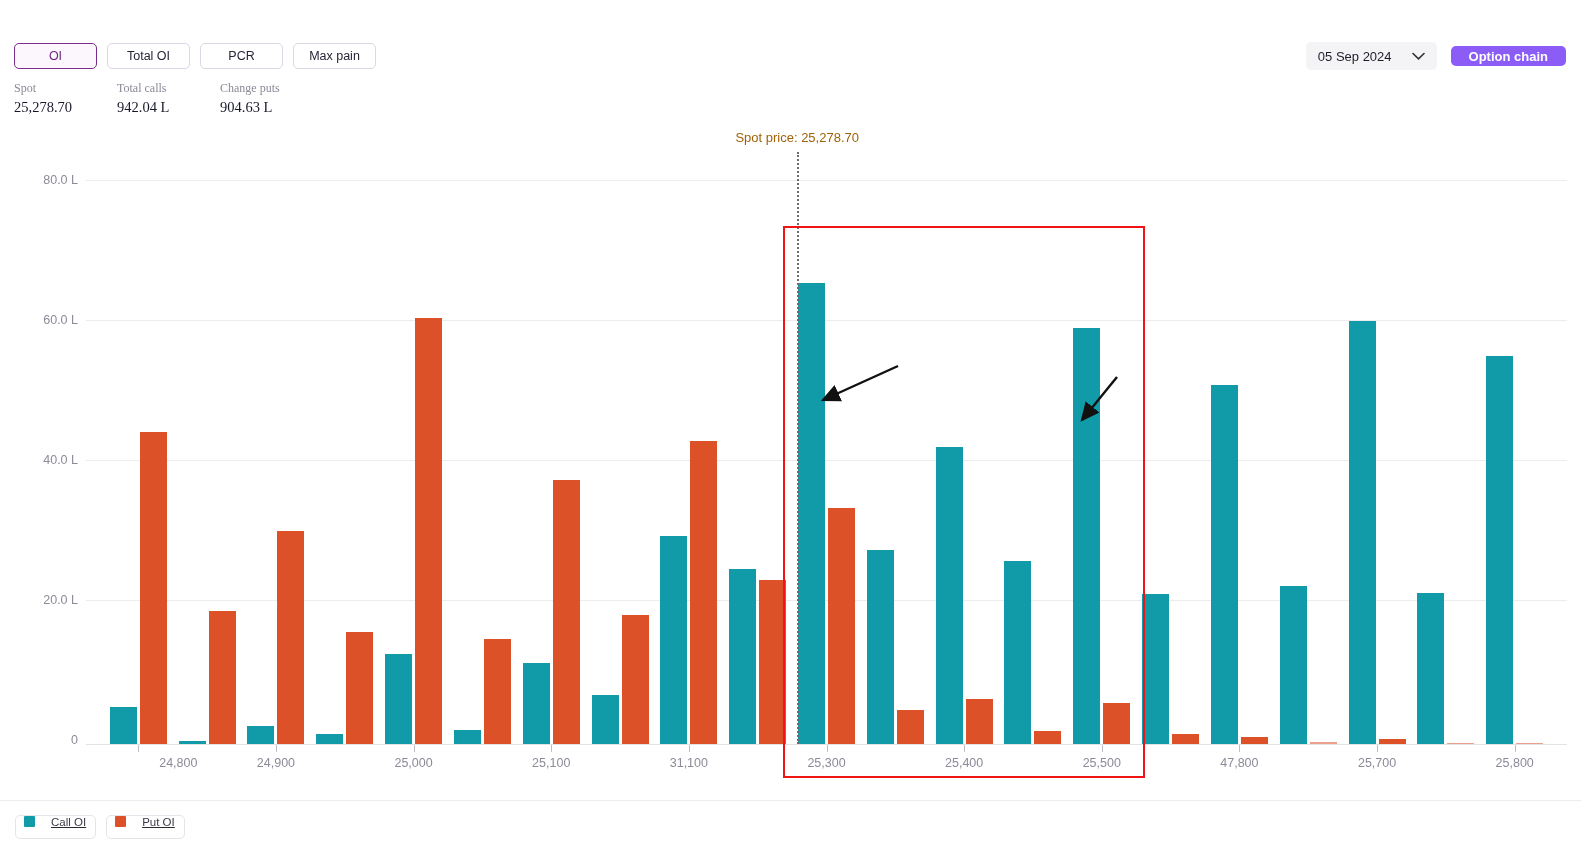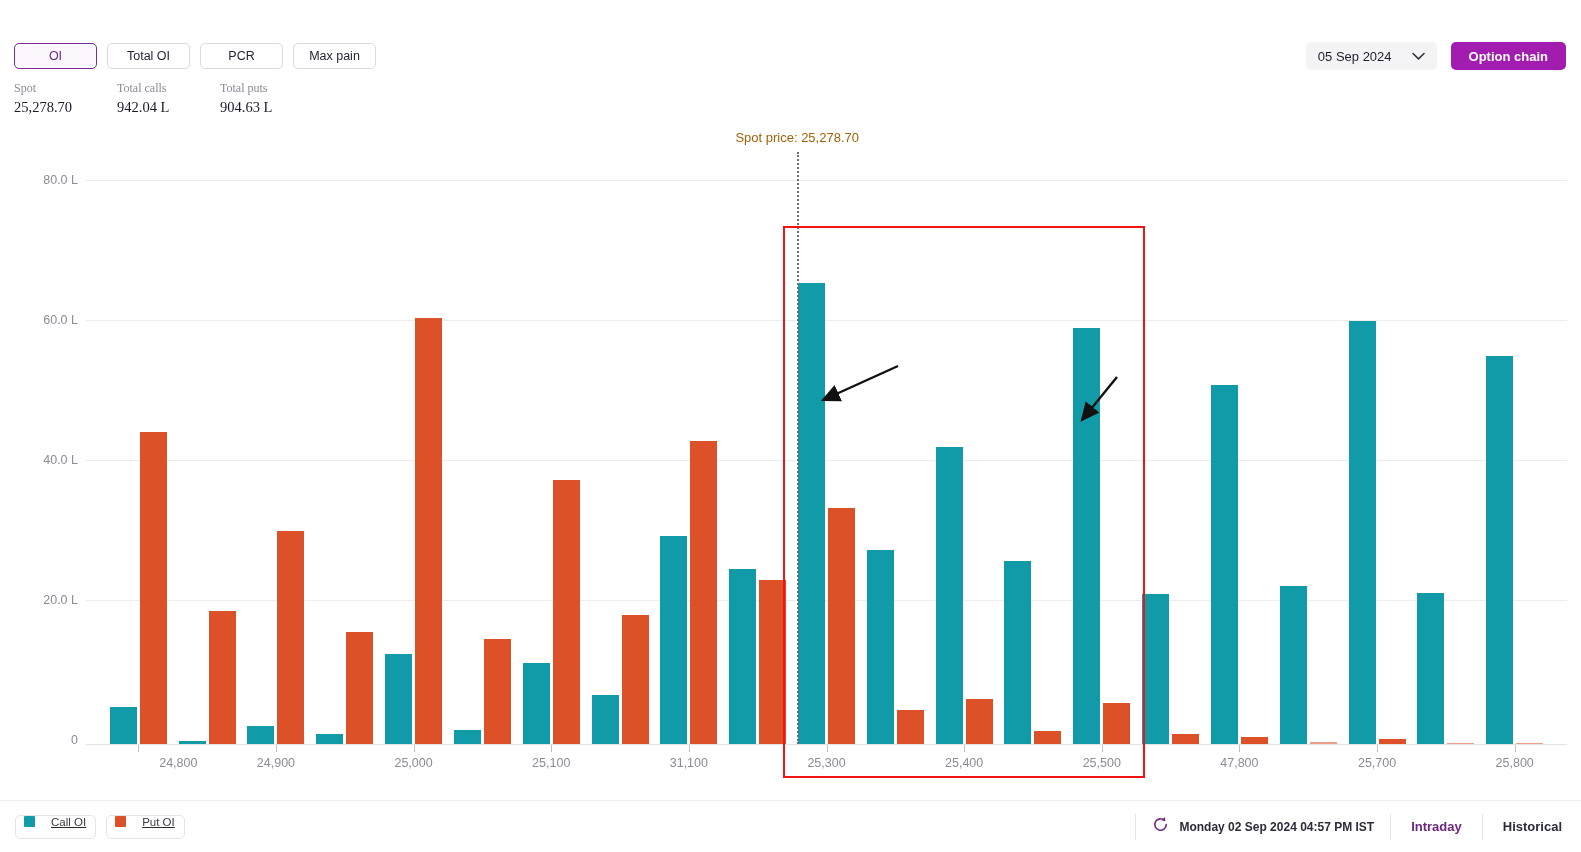--- a/index.html
+++ b/index.html
@@ -55,21 +55,21 @@
   }
   .dateselect {
     height: 28px; padding: 0 12px; background: #f4f4f6;
     border: none; border-radius: 5px;
     display: flex; align-items: center; gap: 20px;
     font-size: 13px; color: #1d1d2b; cursor: pointer;
   }
   .chev { display: inline-block; line-height: 0; }
   .chev svg { display: block; }
   .primarybtn {
-    height: 28px; padding: 0 18px; background: #a21caf;
+    height: 20px; padding: 0 18px; background: #8b5cf6;
     color: #ffffff; border: none; border-radius: 5px;
     font-size: 13px; font-weight: bold; cursor: pointer;
     display: flex; align-items: center; font-family: "Liberation Sans", sans-serif;
   }
 
   
   .stats { position: absolute; left: 14px; top: 80px; display: flex; font-family: Liberation Serif, serif; }
   .stat { margin-right: 0; }
   .stat-label { font-size: 12px; color: #8a8a98; line-height: 16px; }
   .stat-value { font-size: 14.5px; color: #18182a; line-height: 20px; margin-top: 1px; }
@@ -174,21 +174,21 @@
   <div class="stats" id="stats">
       <div class="stat">
         <div class="stat-label">Spot</div>
         <div class="stat-value">25,278.70</div>
       </div>
       <div class="stat">
         <div class="stat-label">Total calls</div>
         <div class="stat-value">942.04 L</div>
       </div>
       <div class="stat">
-        <div class="stat-label">Total puts</div>
+        <div class="stat-label">Change puts</div>
         <div class="stat-value">904.63 L</div>
       </div>
     </div>
 
   <div class="chartwrap">
     <div class="plot" id="plot">
         <div class="ylabel" style="top: 588px;">0</div>
         <div class="gridline" style="top: 448px;"></div>
         <div class="ylabel" style="top: 448px;">20.0 L</div>
         <div class="gridline" style="top: 308px;"></div>
@@ -281,31 +281,15 @@
     <div class="legend" id="legend">
         <div class="legenditem">
           <span class="swatch" style="background: rgb(17, 154, 168);"></span>
           <span class="legendtext">Call OI</span>
         </div>
         <div class="legenditem">
           <span class="swatch" style="background: rgb(221, 81, 41);"></span>
           <span class="legendtext">Put OI</span>
         </div>
       </div>
-    <div class="footright">
-      <div class="fdiv"></div>
-      <div class="refresh">
-        <span>
-          <svg width="17" height="17" viewBox="0 0 17 17">
-            <path d="M14.2 8.5a5.7 5.7 0 1 1-1.7-4.05" stroke="#6d2780" stroke-width="1.6" fill="none" stroke-linecap="round"></path>
-            <path d="M13.2 0.9 L13.0 4.9 L9.3 4.3 Z" fill="#6d2780"></path>
-          </svg>
-        </span>
-        <span class="reftext">Monday 02 Sep 2024 04:57 PM IST</span>
-      </div>
-      <div class="fdiv"></div>
-      <div class="fbtn active">Intraday</div>
-      <div class="fdiv"></div>
-      <div class="fbtn">Historical</div>
-    </div>
   </div>
 
 </div>
 
 </body></html>

